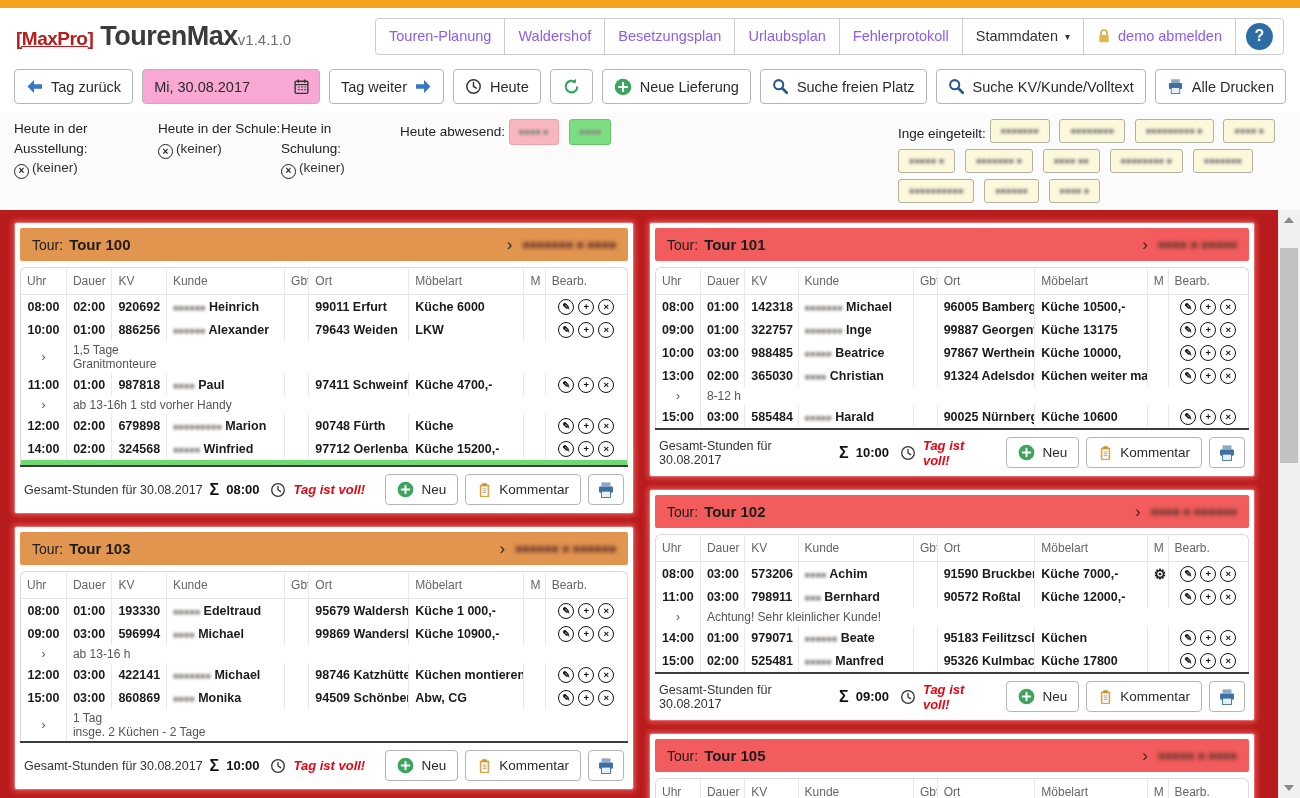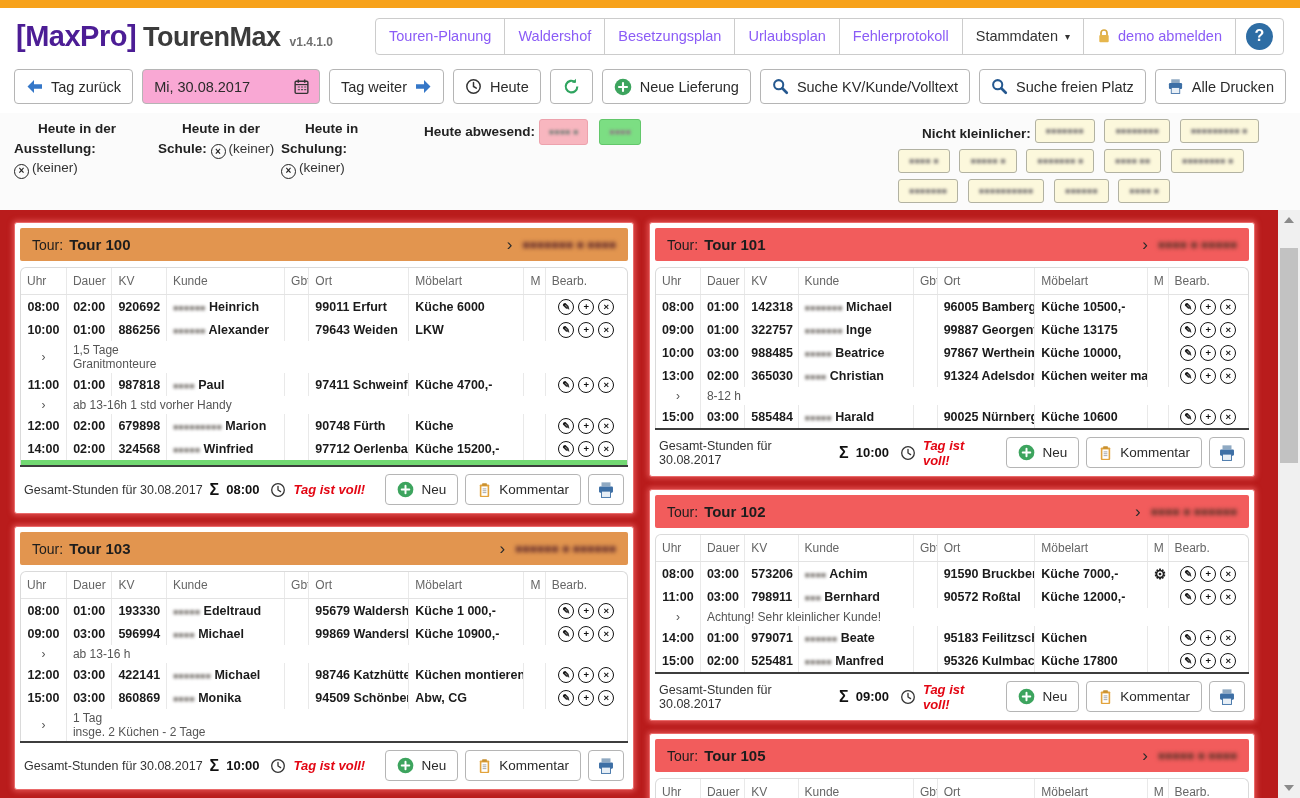--- a/index.html
+++ b/index.html
@@ -2,23 +2,23 @@
 <html><head>
 <meta charset="utf-8">
 <style>
   html,body{margin:0;padding:0;width:1300px;height:798px;overflow:hidden;
     font-family:"Liberation Sans",sans-serif;background:#fff;position:relative;}
   *{box-sizing:border-box;}
   .topbar{height:8px;background:#F7A21B;}
   
   .header{height:56px;display:flex;align-items:center;padding:0 16px;background:#fff;}
   .logo{display:flex;align-items:baseline;cursor:default;}
-  .logo-bracket{color:#4c1d95;font-weight:bold;font-size:29px;letter-spacing:-.5px;}
+  .logo-bracket{color:#b91c1c;font-weight:bold;font-size:19px;letter-spacing:-.5px;text-decoration:underline;}
   .logo-name{color:#3b3b3b;font-weight:bold;font-size:27px;margin-left:7px;letter-spacing:-.5px;}
-  .logo-ver{color:#707070;font-size:12px;font-weight:bold;margin-left:9px;}
+  .logo-ver{color:#707070;font-size:15px;font-weight:normal;}
   .nav{margin-left:auto;display:flex;align-items:stretch;border:1px solid #ccc;border-radius:4px;background:#fff;}
   .nav-item{padding:8px 13px;font-size:14.5px;color:#8b5cf6;border-left:1px solid #ccc;
     display:flex;align-items:center;gap:7px;cursor:pointer;white-space:nowrap;}
   .nav-item:first-child{border-left:none;}
   .nav-item.dark{color:#333;}
   .caret{font-size:10px;color:#333;}
   .help-cell{display:flex;align-items:center;padding:4px 10px;border-left:1px solid #ccc;}
   .help-circle{width:27px;height:27px;border-radius:50%;background:#2e6da4;color:#fff;
     font-weight:bold;display:flex;align-items:center;justify-content:center;font-size:16px;cursor:pointer;}
   
@@ -26,21 +26,21 @@
   .tbtn{display:inline-flex;align-items:center;gap:8px;border:1px solid #b5b5b5;border-radius:4px;
     background:#fff;padding:0 11px;height:35px;font-size:14.5px;color:#2b2b2b;cursor:pointer;white-space:nowrap;}
   .date-wrap{display:inline-flex;align-items:center;border:1px solid #b5b5b5;border-radius:4px;height:35px;
     padding:0 9px;width:188px;background:#f9a8d4;gap:6px;}
   .date-wrap input{border:none;outline:none;font-size:14.5px;color:#2b2b2b;width:100%;
     font-family:"Liberation Sans",sans-serif;background:transparent;}
   svg.i{display:block;}
   
   .infobar{position:relative;height:100px;background:#fbfbfb;font-size:13.5px;color:#222;}
   .iblk{position:absolute;top:6px;line-height:1.45;}
-  .ilabel{font-weight:bold;margin-left:24px;}
+  .ilabel{font-weight:normal;}
   .ival{font-weight:normal;color:#333;}
   .kx{display:inline-flex;width:15px;height:15px;border:1.6px solid #222;border-radius:50%;
     align-items:center;justify-content:center;font-size:10px;font-weight:bold;color:#222;
     vertical-align:-2px;margin-right:3px;}
   .badge{display:inline-block;border-radius:3px;padding:4px 9px;font-size:11px;margin-right:7px;vertical-align:middle;}
   .badge.pink{background:#F8B6BF;border:1px solid #eda2ad;}
   .badge.green{background:#7CDE83;border:1px solid #63c76b;}
   .badge.yellow{background:#FCF8DC;border:1px solid #b2b2a2;margin:0 6px 6px 0;padding:3px 10px;}
   .redact{filter:blur(1.8px);color:#8e8a86;font-size:9px;letter-spacing:0px;}
   .redact-dark{filter:blur(2.2px);color:#743a31;font-weight:bold;font-size:12px;}
@@ -197,30 +197,30 @@
       </span>
     <span>Neue Lieferung</span>
   </button>
   <button class="tbtn">
     <span>
         <svg class="i" width="17" height="17" viewBox="0 0 16 16">
           <circle cx="6.3" cy="6.3" r="4.3" fill="none" stroke="#25588F" stroke-width="1.9"></circle>
           <path d="M9.7 9.7l4.2 4.2" stroke="#25588F" stroke-width="2.5" stroke-linecap="round"></path>
         </svg>
       </span>
-    <span>Suche KV/Kunde/Volltext</span>
+    <span>Suche freien Platz</span>
   </button>
   <button class="tbtn">
     <span>
         <svg class="i" width="17" height="17" viewBox="0 0 16 16">
           <circle cx="6.3" cy="6.3" r="4.3" fill="none" stroke="#25588F" stroke-width="1.9"></circle>
           <path d="M9.7 9.7l4.2 4.2" stroke="#25588F" stroke-width="2.5" stroke-linecap="round"></path>
         </svg>
       </span>
-    <span>Suche freien Platz</span>
+    <span>Suche KV/Kunde/Volltext</span>
   </button>
   <button class="tbtn">
     <span>
         <svg class="i" width="17" height="17" viewBox="0 0 16 16">
           <rect x="4" y="1.2" width="8" height="3.6" fill="#8fa9c2"></rect>
           <rect x="1.8" y="4.8" width="12.4" height="5.6" rx="1" fill="#3D6FA5"></rect>
           <rect x="4" y="9" width="8" height="5.6" fill="#e8eff6" stroke="#3D6FA5" stroke-width="0.8"></rect>
         </svg>
       </span>
     <span>Alle Drucken</span>
@@ -245,21 +245,21 @@
     <span class="kx">
         <span>×</span>
       </span><span class="ival">(keiner)</span>
   </div>
   <div class="iblk" style="left:400px;width:360px;">
     <span class="ilabel">Heute abwesend:</span>
     <span class="badge pink"><span class="redact">■■■■ ■</span></span>
     <span class="badge green"><span class="redact">■■■■</span></span>
   </div>
   <div class="iblk" style="left:898px;width:392px;">
-    <span class="ilabel">Nicht kleinlicher:</span>
+    <span class="ilabel">Inge eingeteilt:</span>
     <span class="unassigned">
       <span class="badge yellow"><span class="redact">■■■■■■■</span></span>
       <span class="badge yellow"><span class="redact">■■■■■■■■</span></span>
       <span class="badge yellow"><span class="redact">■■■■■■■■■ ■</span></span>
       <span class="badge yellow"><span class="redact">■■■■ ■</span></span>
       <span class="badge yellow"><span class="redact">■■■■■ ■</span></span>
       <span class="badge yellow"><span class="redact">■■■■■■■ ■</span></span>
       <span class="badge yellow"><span class="redact">■■■■ ■■</span></span>
       <span class="badge yellow"><span class="redact">■■■■■■■■ ■</span></span>
       <span class="badge yellow"><span class="redact">■■■■■■■</span></span>

